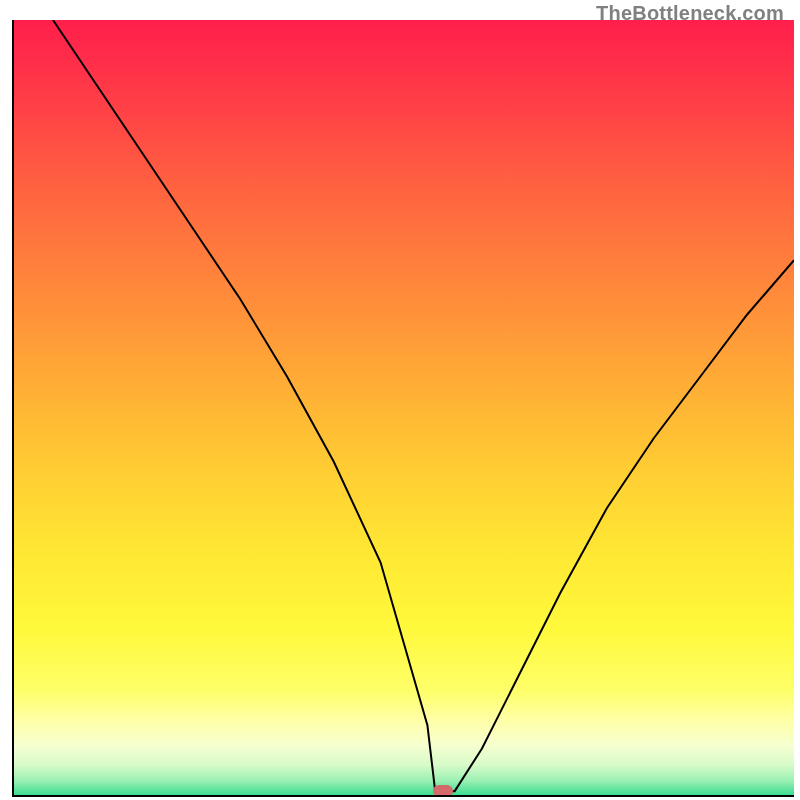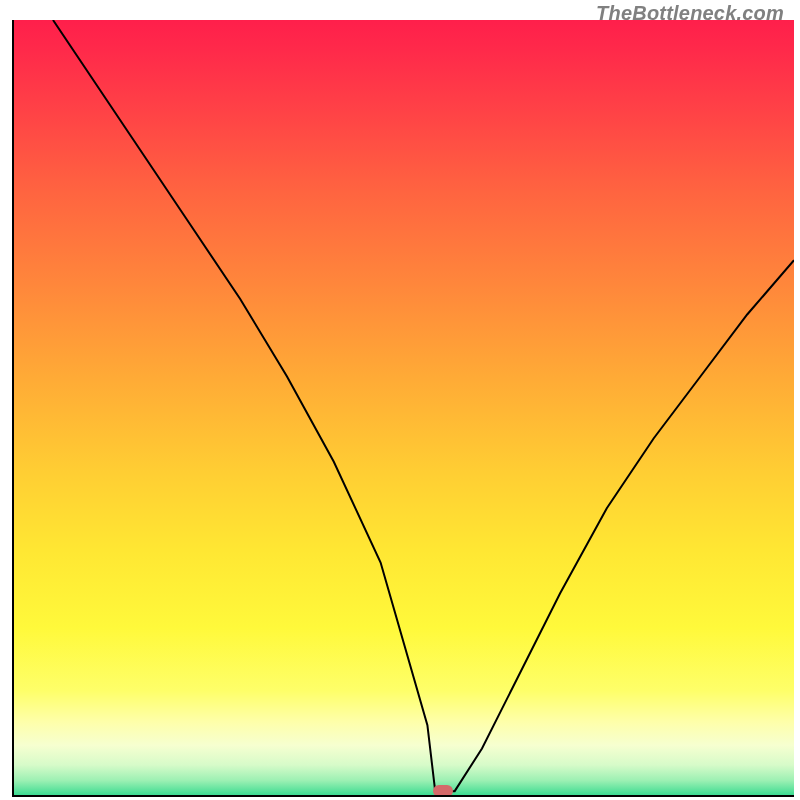--- a/index.html
+++ b/index.html
@@ -7,21 +7,20 @@
     padding: 0;
     width: 800px;
     height: 800px;
     background: #ffffff;
     font-family: Arial, Helvetica, sans-serif;
   }
   .chart-wrap {
     position: relative;
     width: 792px;
     height: 800px;
-    font-style: italic;
   }
   .source-label {
     position: absolute;
     top: 2px;
     right: 8px;
     font-size: 20px;
     font-weight: bold;
     color: #808080;
     letter-spacing: 0.2px;
     z-index: 10;

